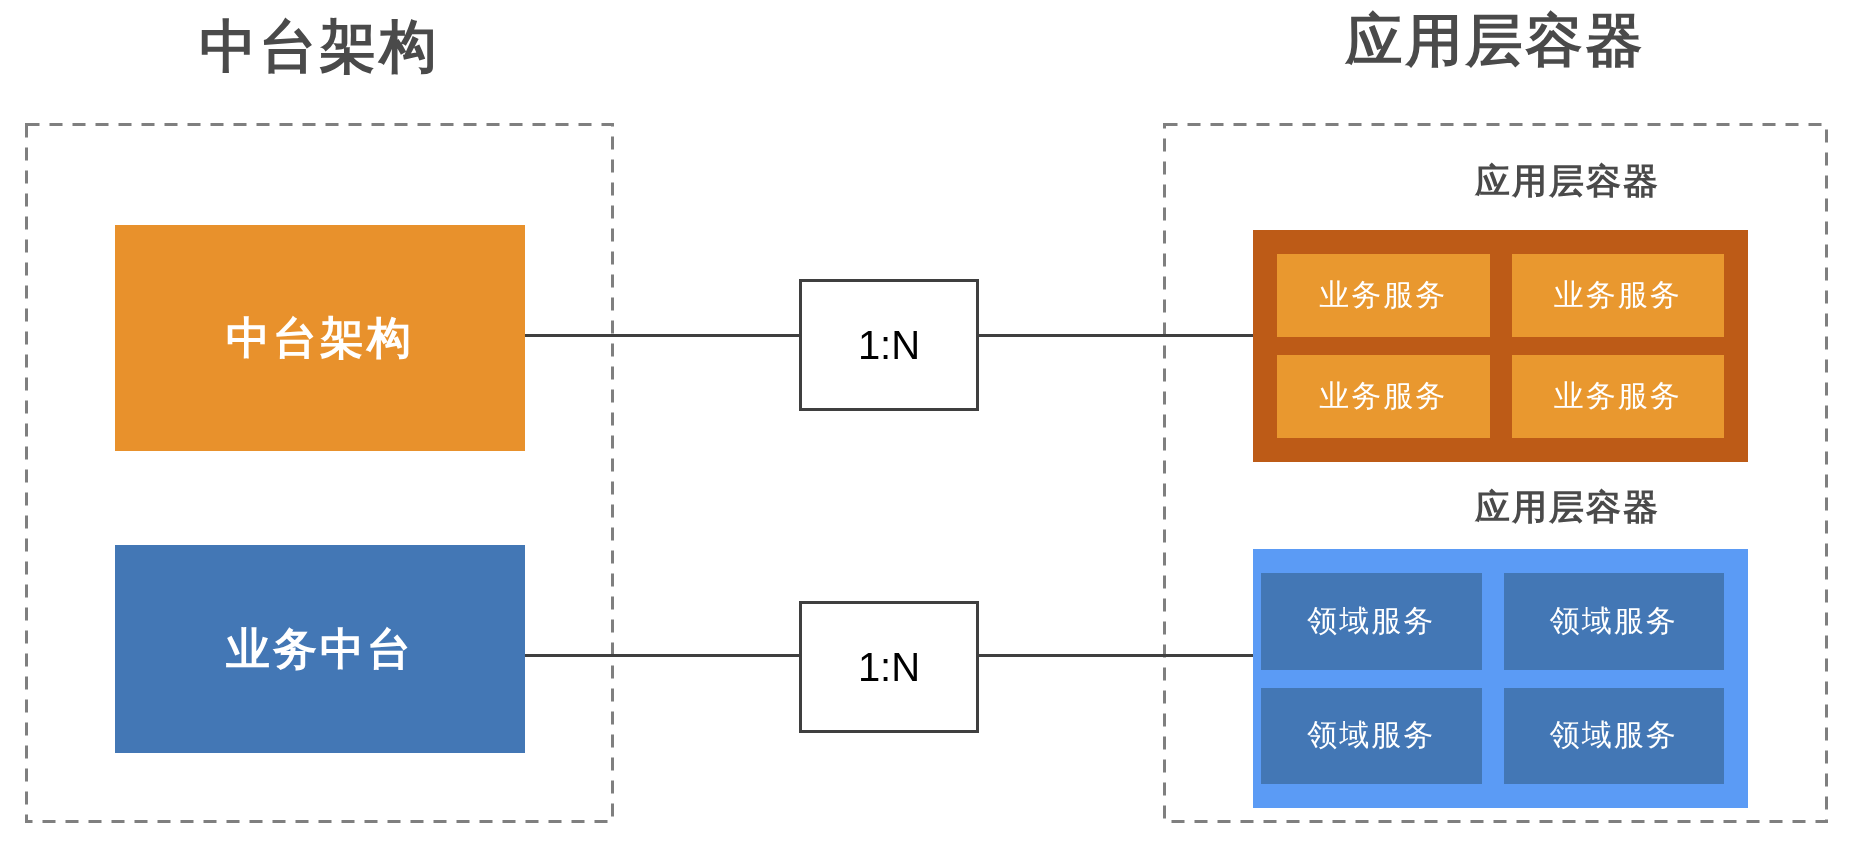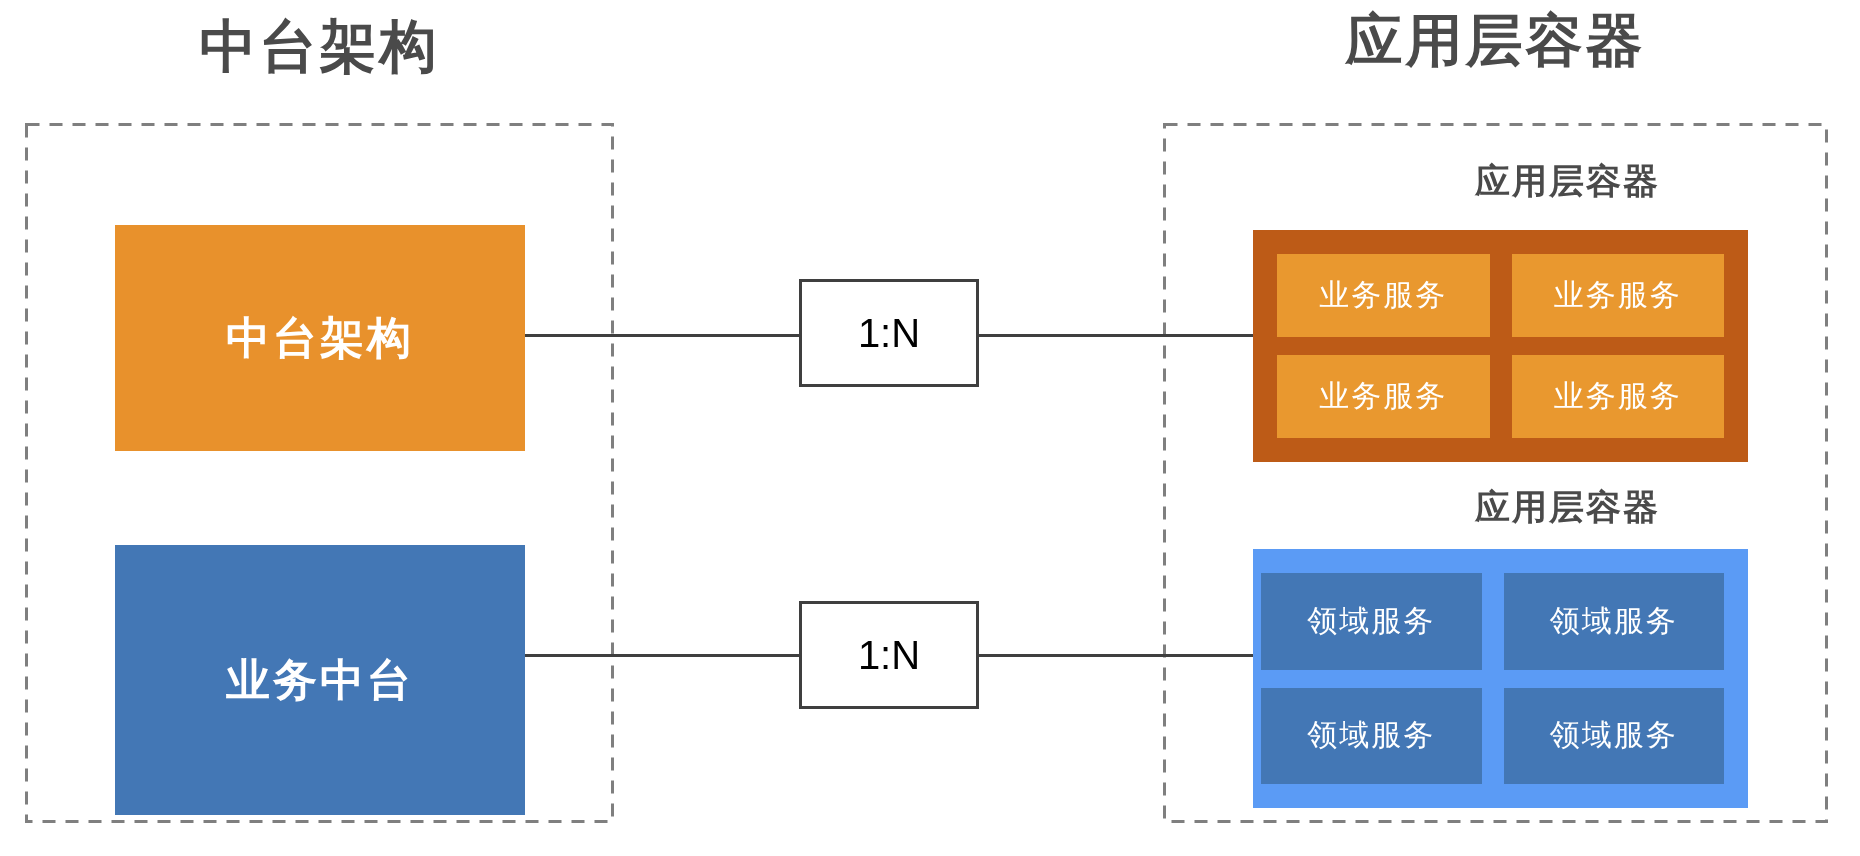--- a/index.html
+++ b/index.html
@@ -26,32 +26,32 @@
   .dash.left  { left:25px;   top:123px; }
   .dash.right { left:1163px; top:123px; }
 
   
   .node {
     position:absolute; left:115px; width:410px;
     display:flex; align-items:center; justify-content:center;
     color:#ffffff; font-weight:bold; font-size:44px; letter-spacing:3px;
   }
   .node.orange { top:225px; height:226px; background:var(--orange,#E8912C); }
-  .node.blue   { top:545px; height:270px; background:var(--blue,#4377B5); }
+  .node.blue   { top:545px; height:208px; background:var(--blue,#4377B5); }
 
   
   .hline { position:absolute; height:3px; width:274px; background:var(--line,#3f3f3f); }
   .hline.l1a { left:525px; top:334px; }
   .hline.l1b { left:979px; top:334px; }
   .hline.l2a { left:525px; top:654px; }
   .hline.l2b { left:979px; top:654px; }
 
   
   .ratio-box {
-    position:absolute; left:799px; width:180px; height:108px;
+    position:absolute; left:799px; width:180px; height:132px;
     background:#ffffff; border:3px solid var(--line,#3f3f3f);
     display:flex; align-items:center; justify-content:center;
     font-size:40px; color:#000000;
   }
   .ratio-box.top    { top:279px; }
   .ratio-box.bottom { top:601px; }
 
   
   .container-title {
     position:absolute; left:1320px; width:495px; height:46px;

